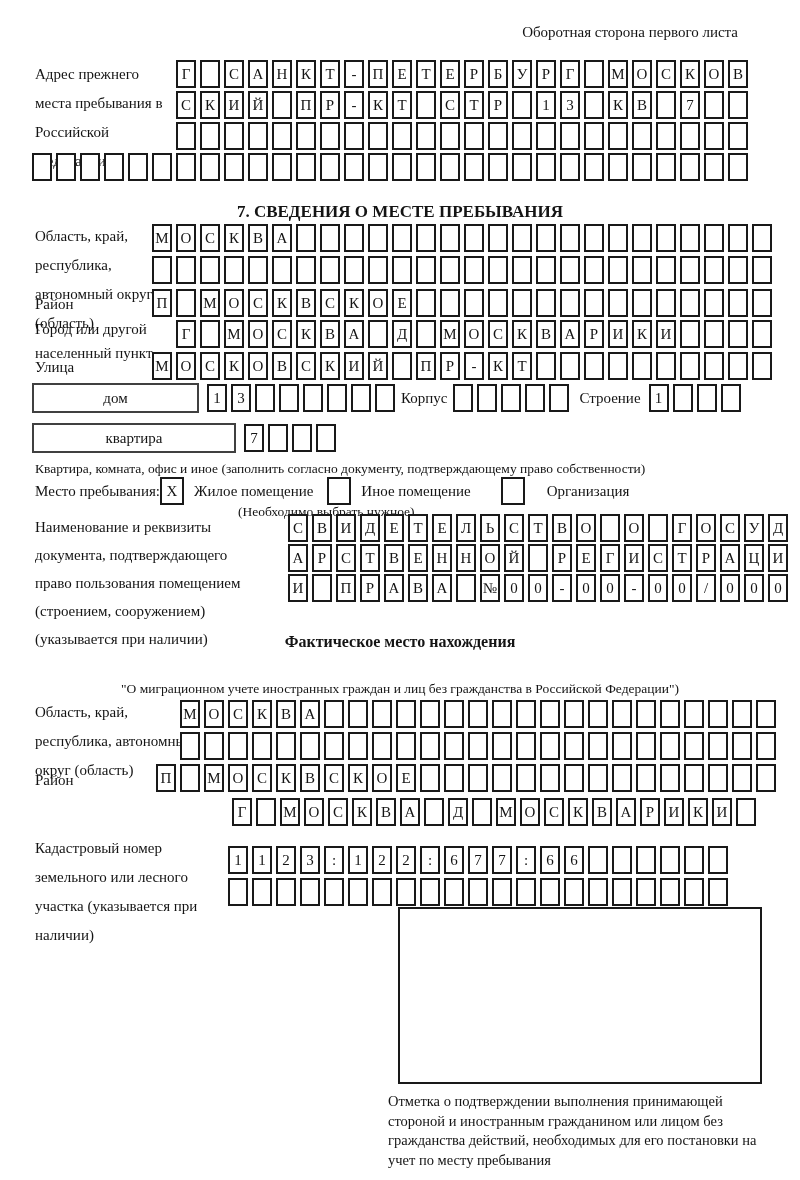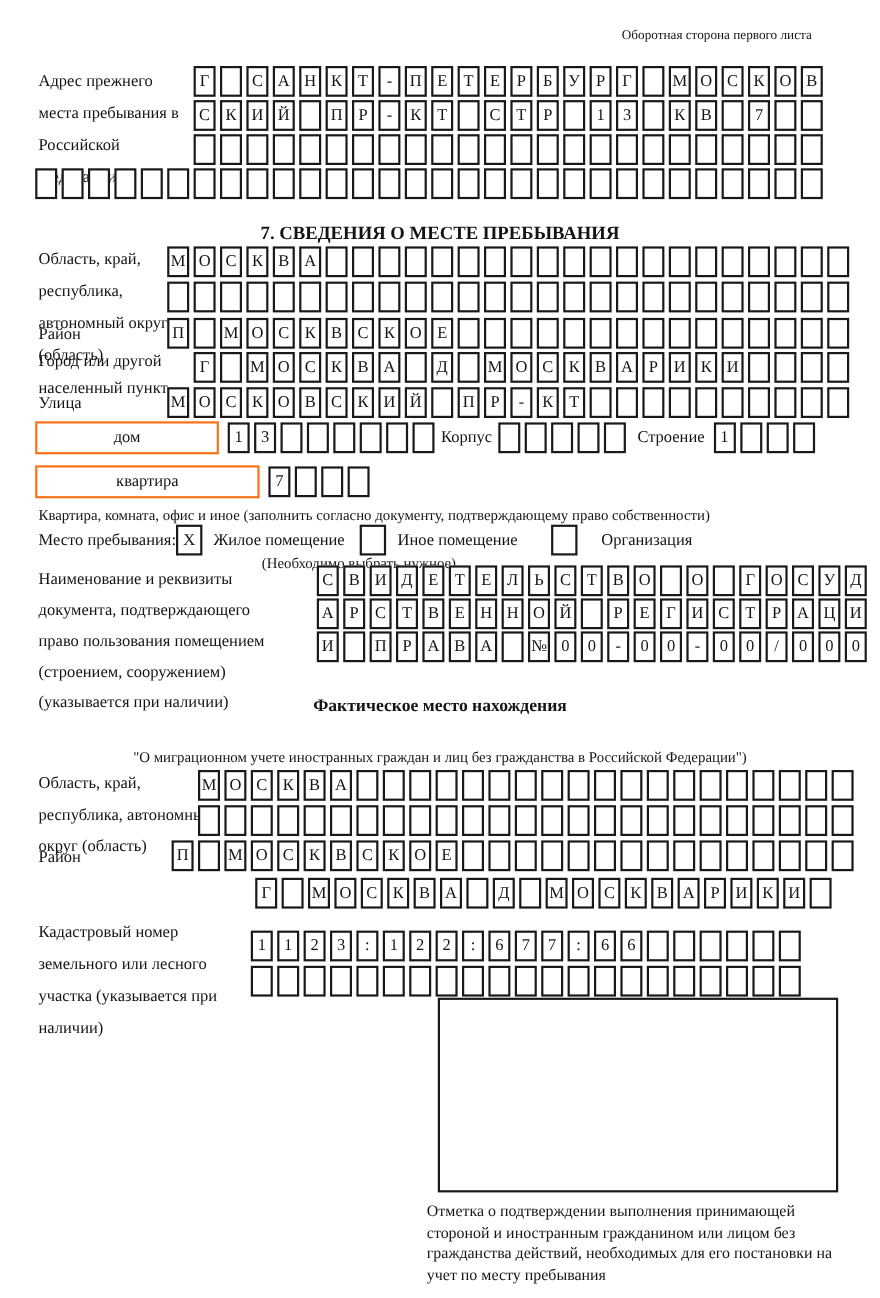--- a/index.html
+++ b/index.html
@@ -15,30 +15,30 @@
   .bold{font-weight:bold;}
   .cellrow{position:absolute;display:flex;}
   .flexrow{position:absolute;display:flex;align-items:center;}
   .cell{
     box-sizing:border-box;flex:0 0 auto;width:20px;height:28px;margin-right:4px;
     border:2px solid #191919;display:flex;align-items:center;justify-content:center;
     font-size:15px;background:#fff;
   }
   .inline-grid{display:flex;}
   .wbox{
-    box-sizing:border-box;border:2px solid #f97316;height:30px;
+    box-sizing:border-box;border:2px solid #404040;height:30px;
     display:flex;align-items:center;justify-content:center;font-size:15px;background:#fff;
   }
   .checkbox{
     box-sizing:border-box;flex:0 0 auto;width:24px;height:28px;border:2px solid #191919;
     display:flex;align-items:center;justify-content:center;font-size:15px;background:#fff;
   }
   .inline-lbl{font-size:15px;white-space:nowrap;}
 
-  [data-name="back-side-note"]{top:24px;right:62px;font-size:12px;}
+  [data-name="back-side-note"]{top:24px;right:62px;font-size:15px;}
 
   [data-name="prev-address-label"]{top:60px;left:35px;width:132px;}
   [data-name="prev-address-row-0"]{top:60px;left:176px;}
   [data-name="prev-address-row-1"]{top:91px;left:176px;}
   [data-name="prev-address-row-2"]{top:122px;left:176px;}
   [data-name="prev-address-row-3"]{top:153px;left:32px;}
   [data-name="prev-address-note"]{top:185px;}
 
   [data-name="section2-title"]{top:202px;font-size:17px;}
 

